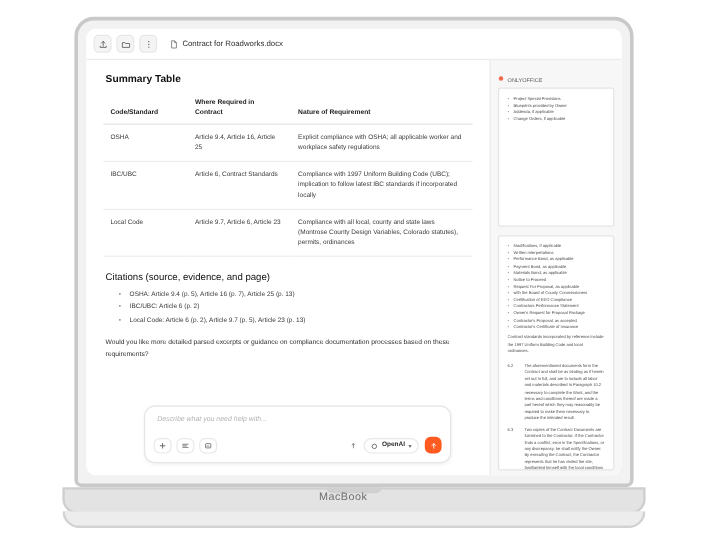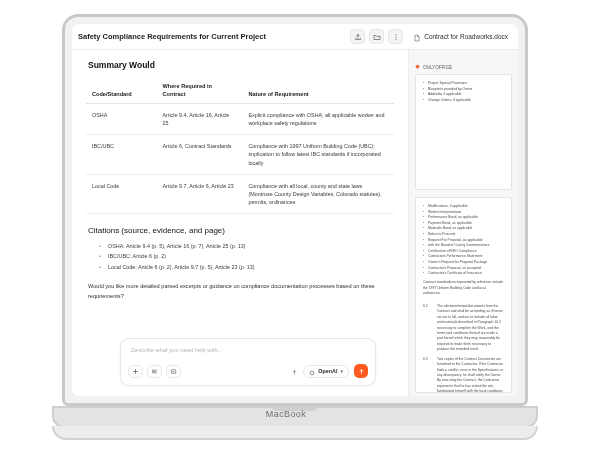--- a/index.html
+++ b/index.html
@@ -358,21 +358,20 @@
   <div class="laptop-body"></div>
   <div class="laptop-base"></div>
   <div class="laptop-foot"></div>
   <div class="laptop-notch"></div>
   <div class="laptop-brand">MacBook</div>
 
   <div class="laptop-screen">
     <div class="app">
 
       <div class="app-header">
-        <div class="app-title">Safety Compliance Requirements for Current Project</div>
 
         <div class="hdr-actions">
           <div class="icon-btn">
             <svg width="8" height="8" viewBox="0 0 16 16" fill="none" stroke="#5a5a5a" stroke-width="1.4" stroke-linecap="round" stroke-linejoin="round">
               <path d="M8 11V3"></path>
                 <path d="M5 6l3-3 3 3"></path>
                 <path d="M3 11v2h10v-2"></path>
             </svg>
           </div>
           <div class="icon-btn">
@@ -398,21 +397,21 @@
           </span>
           <span class="name">Contract for Roadworks.docx</span>
         </div>
       </div>
 
       <div class="app-body">
 
         <div class="chat-pane">
           <div class="answer">
 
-            <div class="h-summary">Summary Would</div>
+            <div class="h-summary">Summary Table</div>
 
             <table class="summary">
               <thead>
                 <tr>
                   <th>Code/Standard</th>
                   <th>Where Required in Contract</th>
                   <th>Nature of Requirement</th>
                 </tr>
               </thead>
               <tbody>

